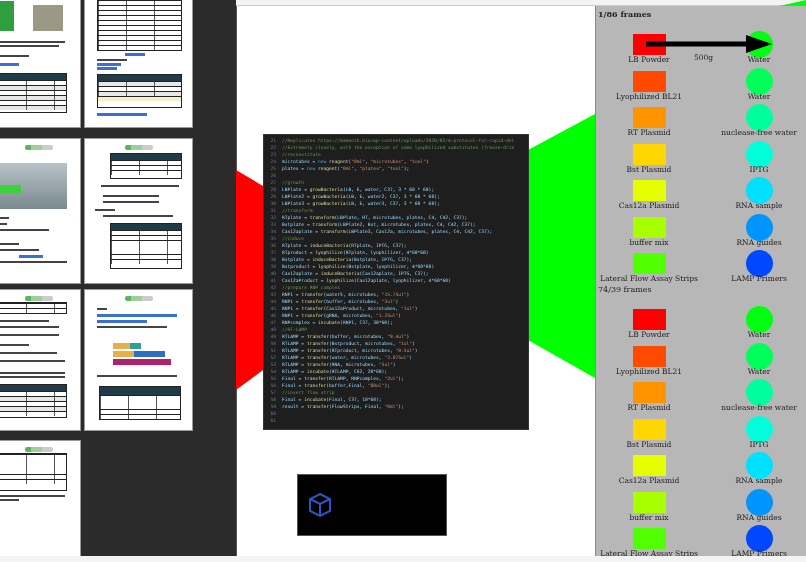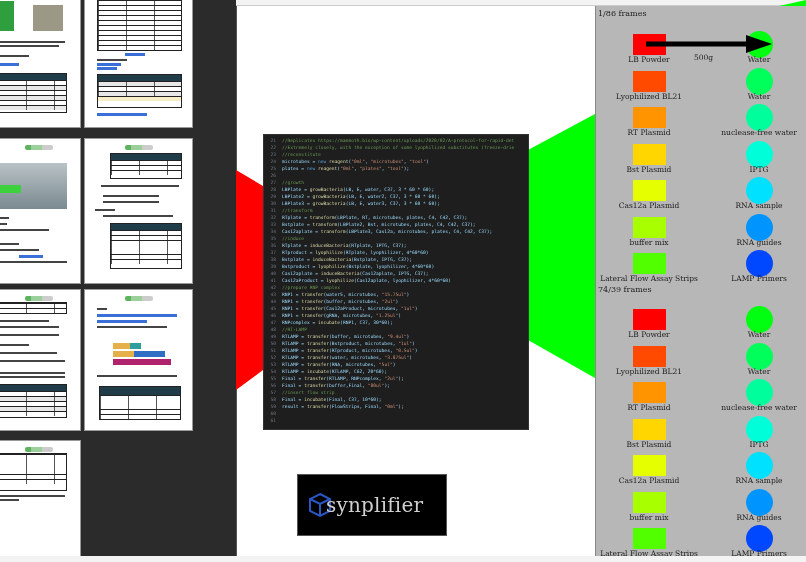--- a/index.html
+++ b/index.html
@@ -246,25 +246,24 @@
     <div class="ln"><span class="num">60</span><span></span></div>
     <div class="ln"><span class="num">61</span><span></span></div>
   </div>
 
 <div class="logo">
   <svg width="24" height="26" viewBox="0 0 24 26">
     <polygon points="12,2 22,7 22,19 12,24 2,19 2,7" fill="none" stroke="#2a56c6" stroke-width="2"></polygon>
     <polyline points="2,7 12,12 22,7" fill="none" stroke="#2a56c6" stroke-width="2"></polyline>
     <line x1="12" y1="12" x2="12" y2="24" stroke="#2a56c6" stroke-width="2"></line>
   </svg>
-  <span class="logo-text">synplifier</span>
 </div>
 
 <div class="frames" id="frames">
-  <div class="frame-label" style="top:3px;">1/86 frames</div>
+  <div class="frame-label" style="top:3px;font-weight:bold;">1/86 frames</div>
   <div class="frame-label" style="top:279px;">74/39 frames</div>
   <div class="arrow-label" style="left:98px;top:47px;">500g</div>
 <div class="sq" style="left: 37px; top: 28px; background: rgb(255, 0, 0);"></div>
     <div class="lbl" style="left: -2px; top: 49px;">LB Powder</div>
     <div class="sq" style="left: 37px; top: 64.5px; background: rgb(255, 74, 0);"></div>
     <div class="lbl" style="left: -2px; top: 85.5px;">Lyophilized BL21</div>
     <div class="sq" style="left: 37px; top: 101px; background: rgb(255, 148, 0);"></div>
     <div class="lbl" style="left: -2px; top: 122px;">RT Plasmid</div>
     <div class="sq" style="left: 37px; top: 137.5px; background: rgb(255, 214, 0);"></div>
     <div class="lbl" style="left: -2px; top: 158.5px;">Bst Plasmid</div>

